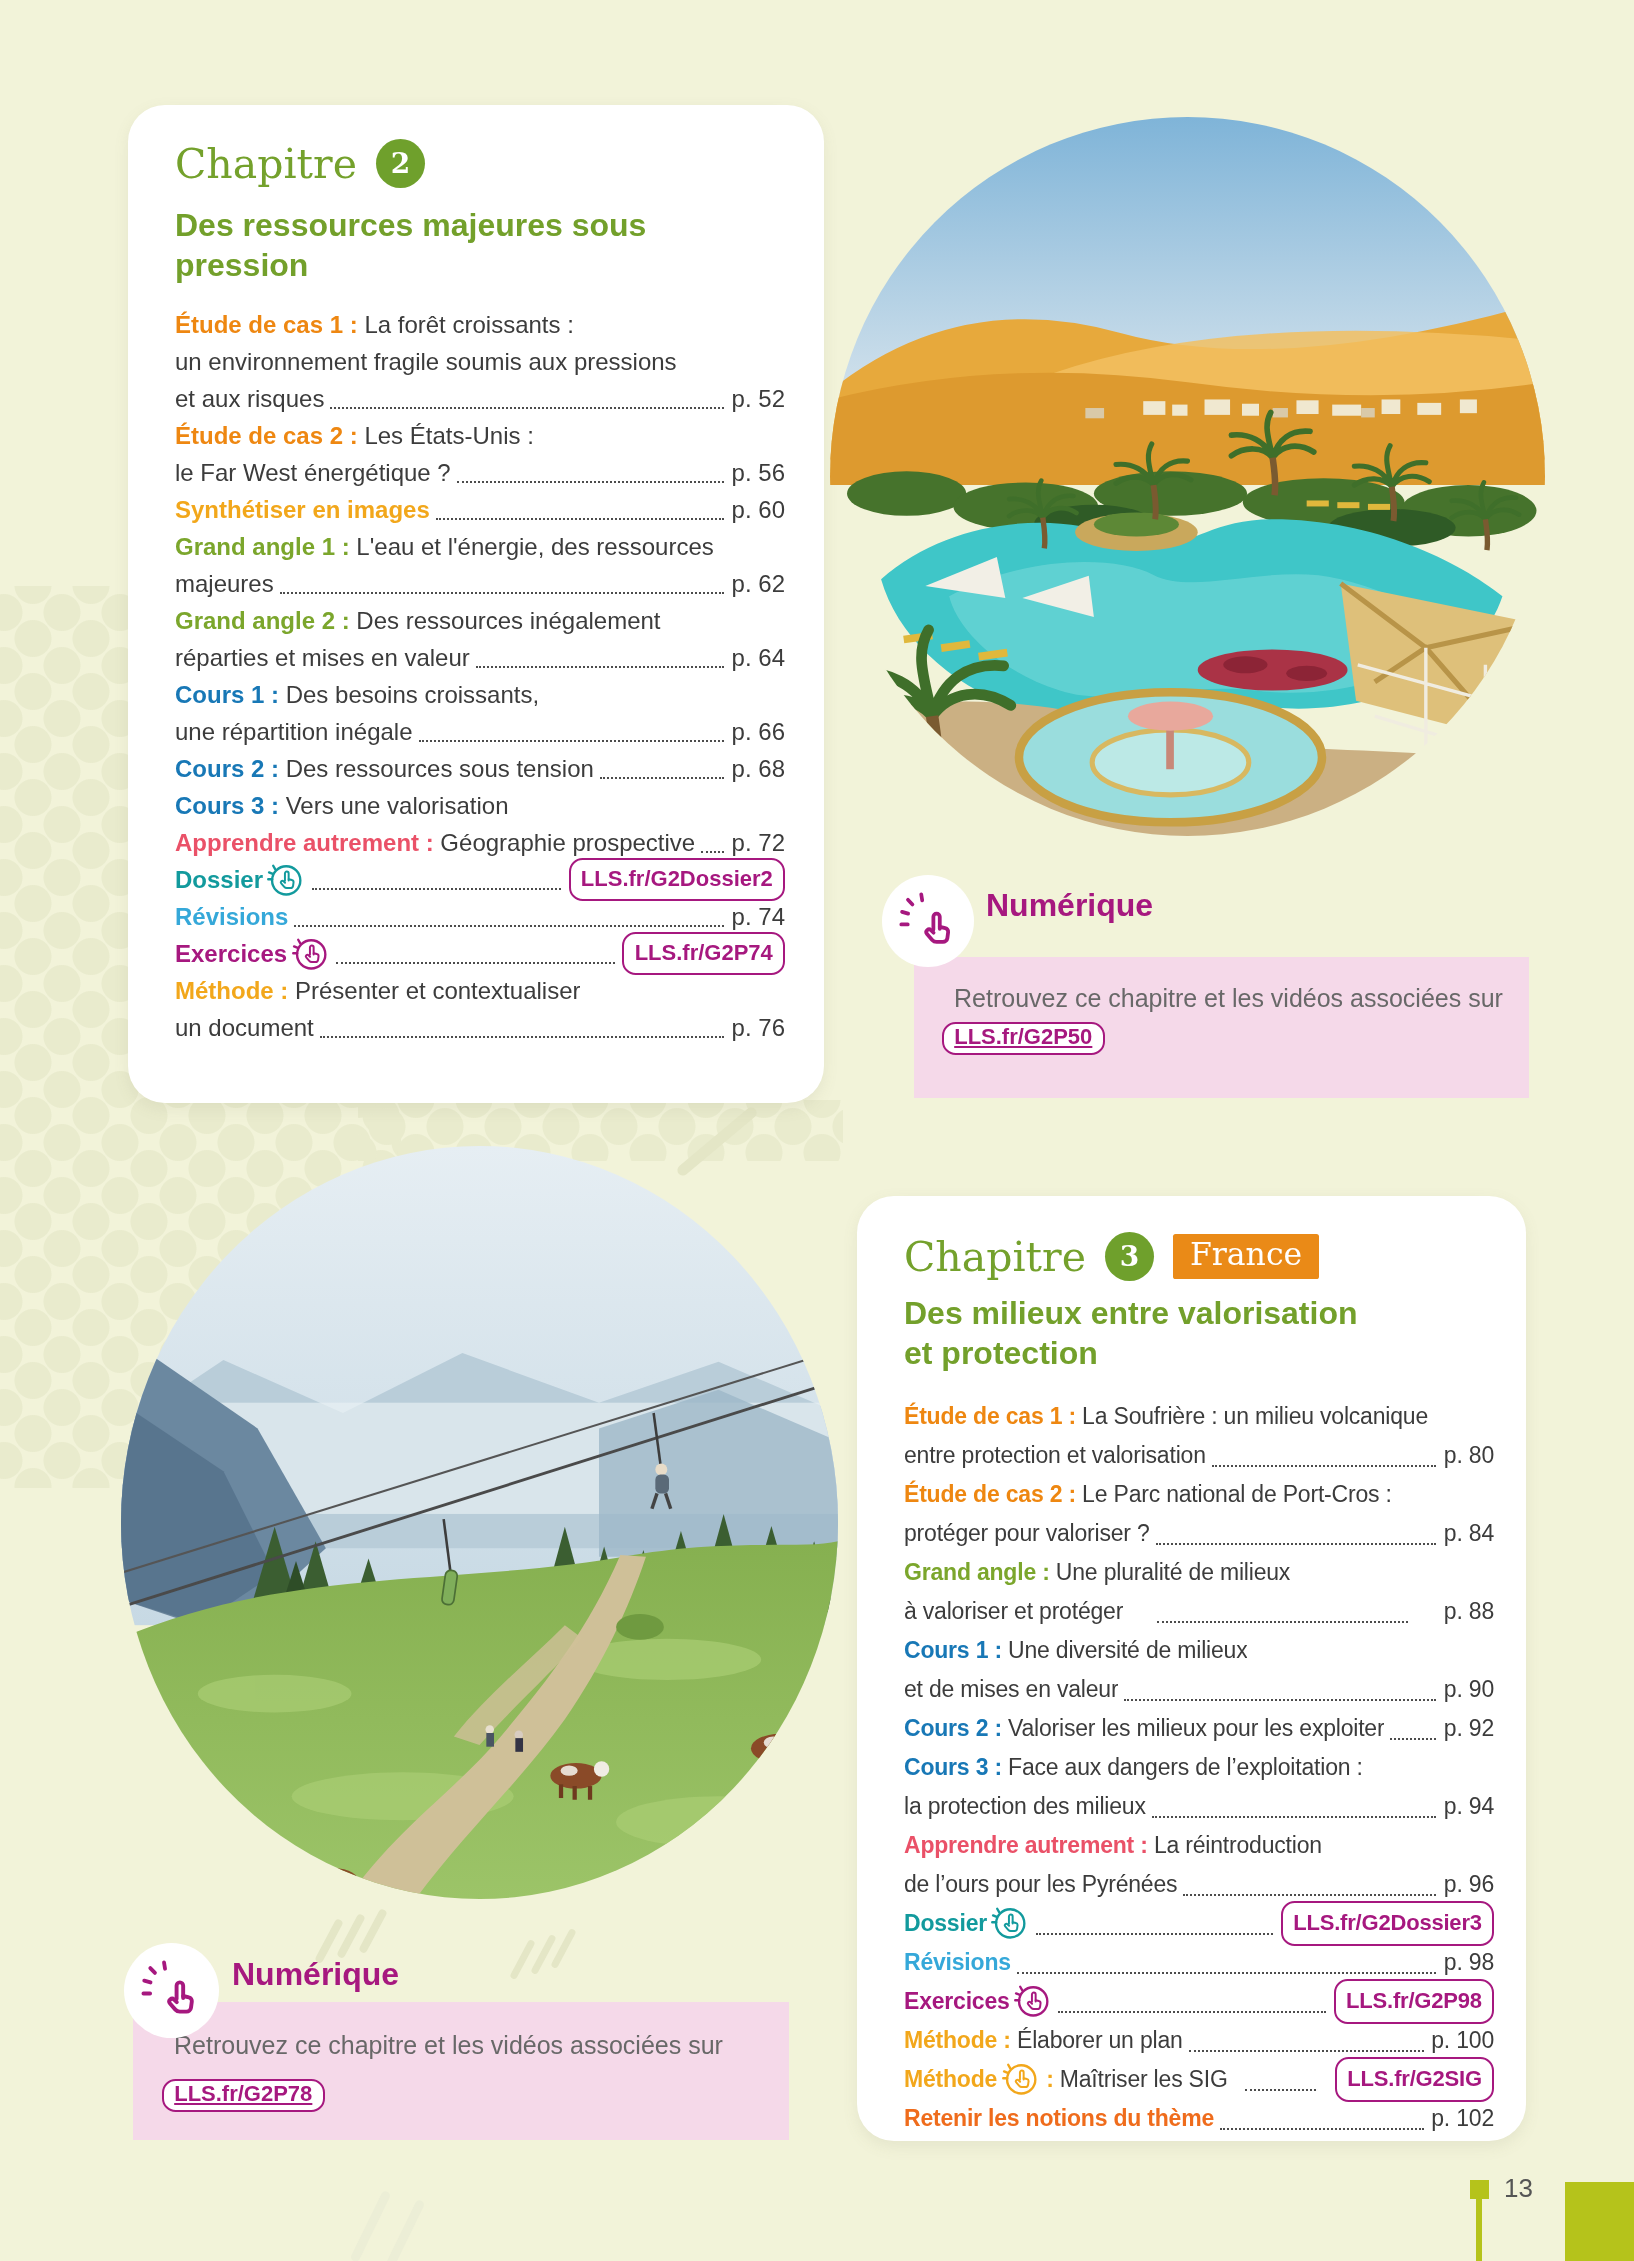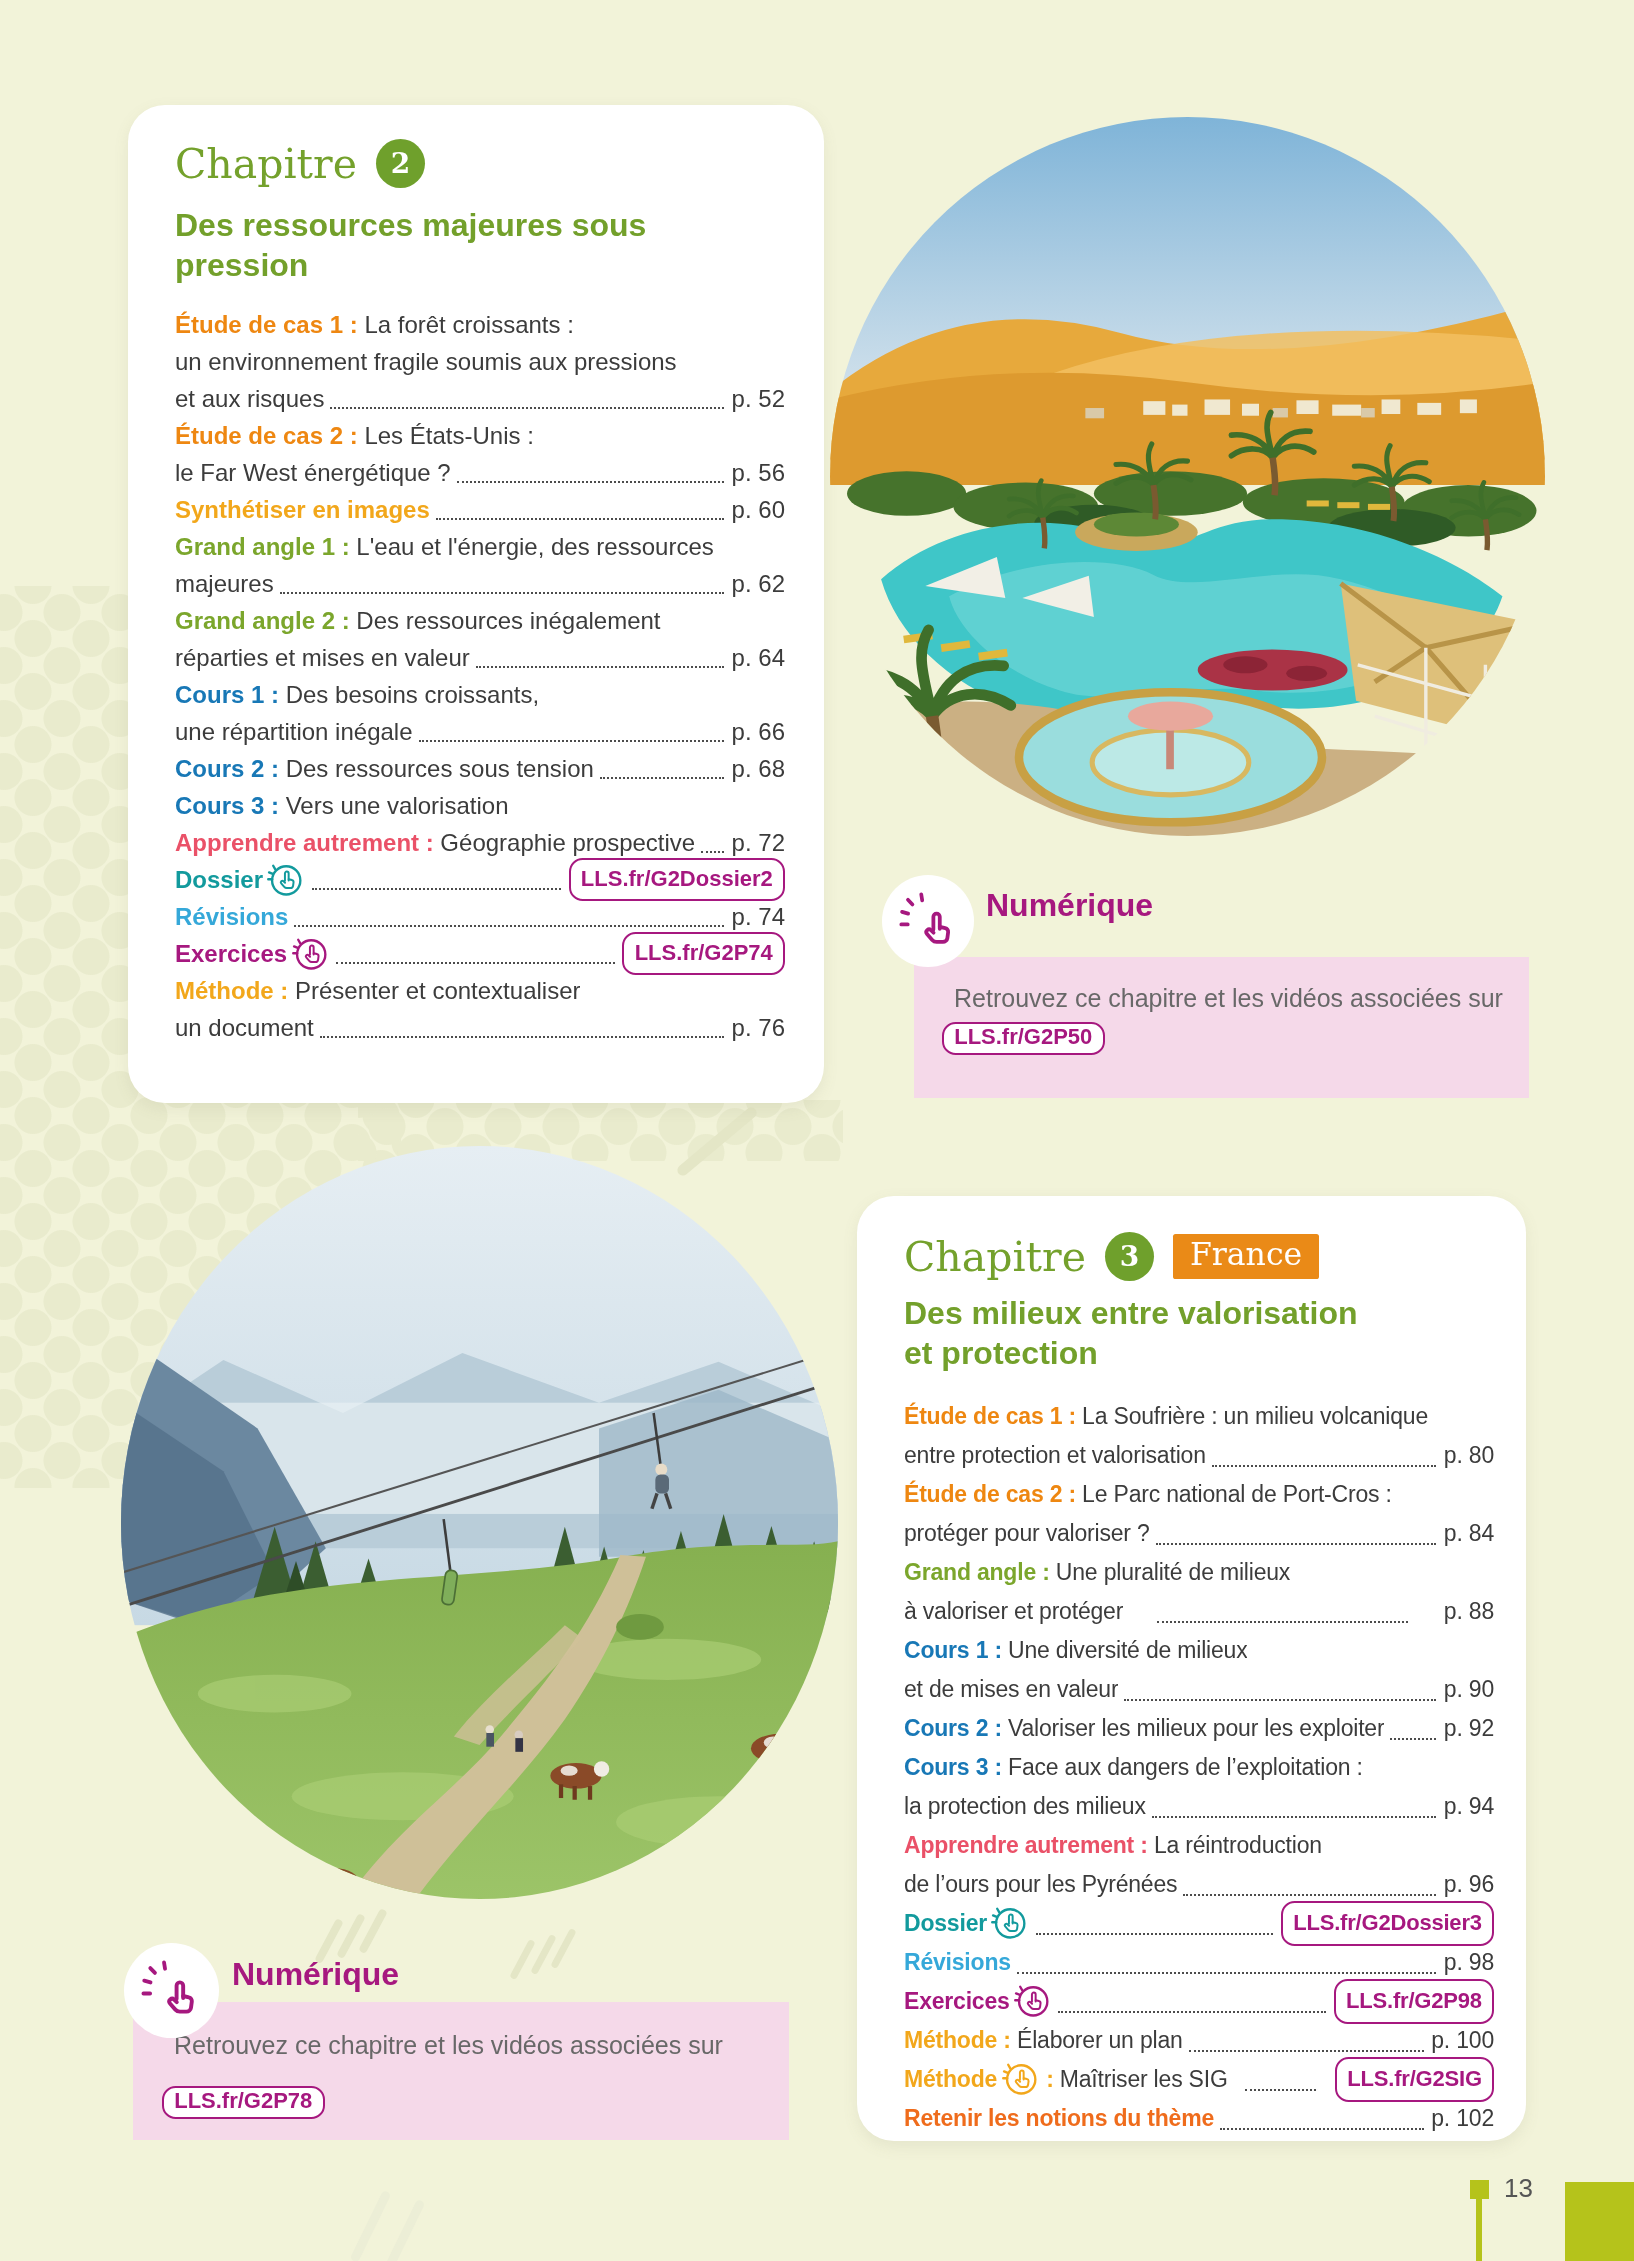--- a/index.html
+++ b/index.html
@@ -40,21 +40,21 @@
   .photo{position:absolute;border-radius:50%;overflow:hidden;z-index:1;}
   .photo svg{display:block;width:100%;height:100%;}
   
   .numerique{position:absolute;z-index:2;}
   .num-icon{position:absolute;background:#fff;border-radius:50%;display:flex;
       align-items:center;justify-content:center;color:#a6187f;z-index:3;}
   .num-icon svg{width:68%;height:68%;stroke-width:1.9;}
   .num-heading{position:absolute;font-size:32px;font-weight:bold;color:#a6187f;z-index:3;}
   .pink-box{position:absolute;background:#f5d9e9;z-index:2;}
   .pink-text{position:absolute;font-size:25px;color:#686868;white-space:nowrap;}
-  .pink-box .lls-badge{position:absolute;display:inline-block;font-size:22px;}
+  .pink-box .lls-badge{position:absolute;display:inline-block;font-size:22px;text-decoration:underline;}
   
   .footer-square{position:absolute;width:19px;height:19px;background:#b5c31b;z-index:1;}
   .footer-line{position:absolute;width:6px;background:#b5c31b;z-index:1;}
   .footer-corner{position:absolute;background:#b5c31b;z-index:1;}
   .page-number{position:absolute;font-size:26px;color:#555;z-index:1;}
 </style>
 </head>
 <body>
 
 <div class="page">
@@ -491,21 +491,21 @@
     <path d="M12.4 2.2 l.5 3.1 M5.6 5 l2.3 2.4 M2.6 11.2 l3.1 .9 M2.2 17.6 h3.3"></path>
     <g transform="translate(7.6,7.2) scale(1.02)">
       <path d="M10.8 12.8 V6.4 a1.6 1.6 0 0 1 3.2 0 V12.4"></path>
       <path d="M14 11.4 l2.8 .7 c.9 .2 1.5 1.1 1.4 2 l-.4 3 c-.15 1.1 -1.1 1.9 -2.2 1.9 h-3.2 c-.85 0 -1.65 -.37 -2.2 -1 l-2.6 -3 c-.5 -.6 -.45 -1.4 .1 -1.9 .55 -.5 1.35 -.5 1.9 0 l1.3 1.3"></path>
     </g>
   </svg>
       </div>
     <div class="num-heading" style="left:232px;top:1956px;">Numérique</div>
     <div class="pink-box" style="left:133px;top:2002px;width:656px;height:138px;">
       <div class="pink-text" style="left:41px;top:29px;">Retrouvez ce chapitre et les vidéos associées sur</div>
-      <span class="lls-badge" style="left:29px;top:84px;">LLS.fr/G2P78</span>
+      <span class="lls-badge" style="left:29px;top:77px;">LLS.fr/G2P78</span>
     </div>
   </div>
 
   <div class="footer-square" style="left:1470px;top:2180px;"></div>
   <div class="footer-line" style="left:1476px;top:2199px;height:62px;"></div>
   <div class="page-number" style="left:1504px;top:2173px;">13</div>
   <div class="footer-corner" style="left:1565px;top:2182px;width:70px;height:79px;"></div>
 
 </div>
 

